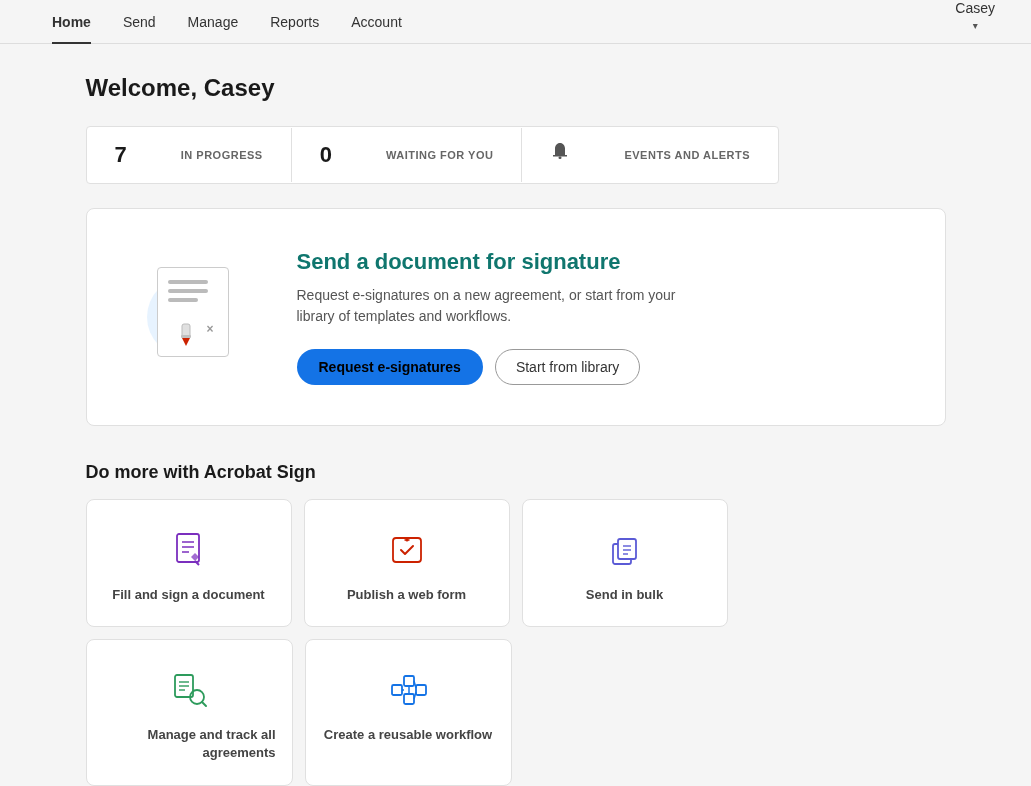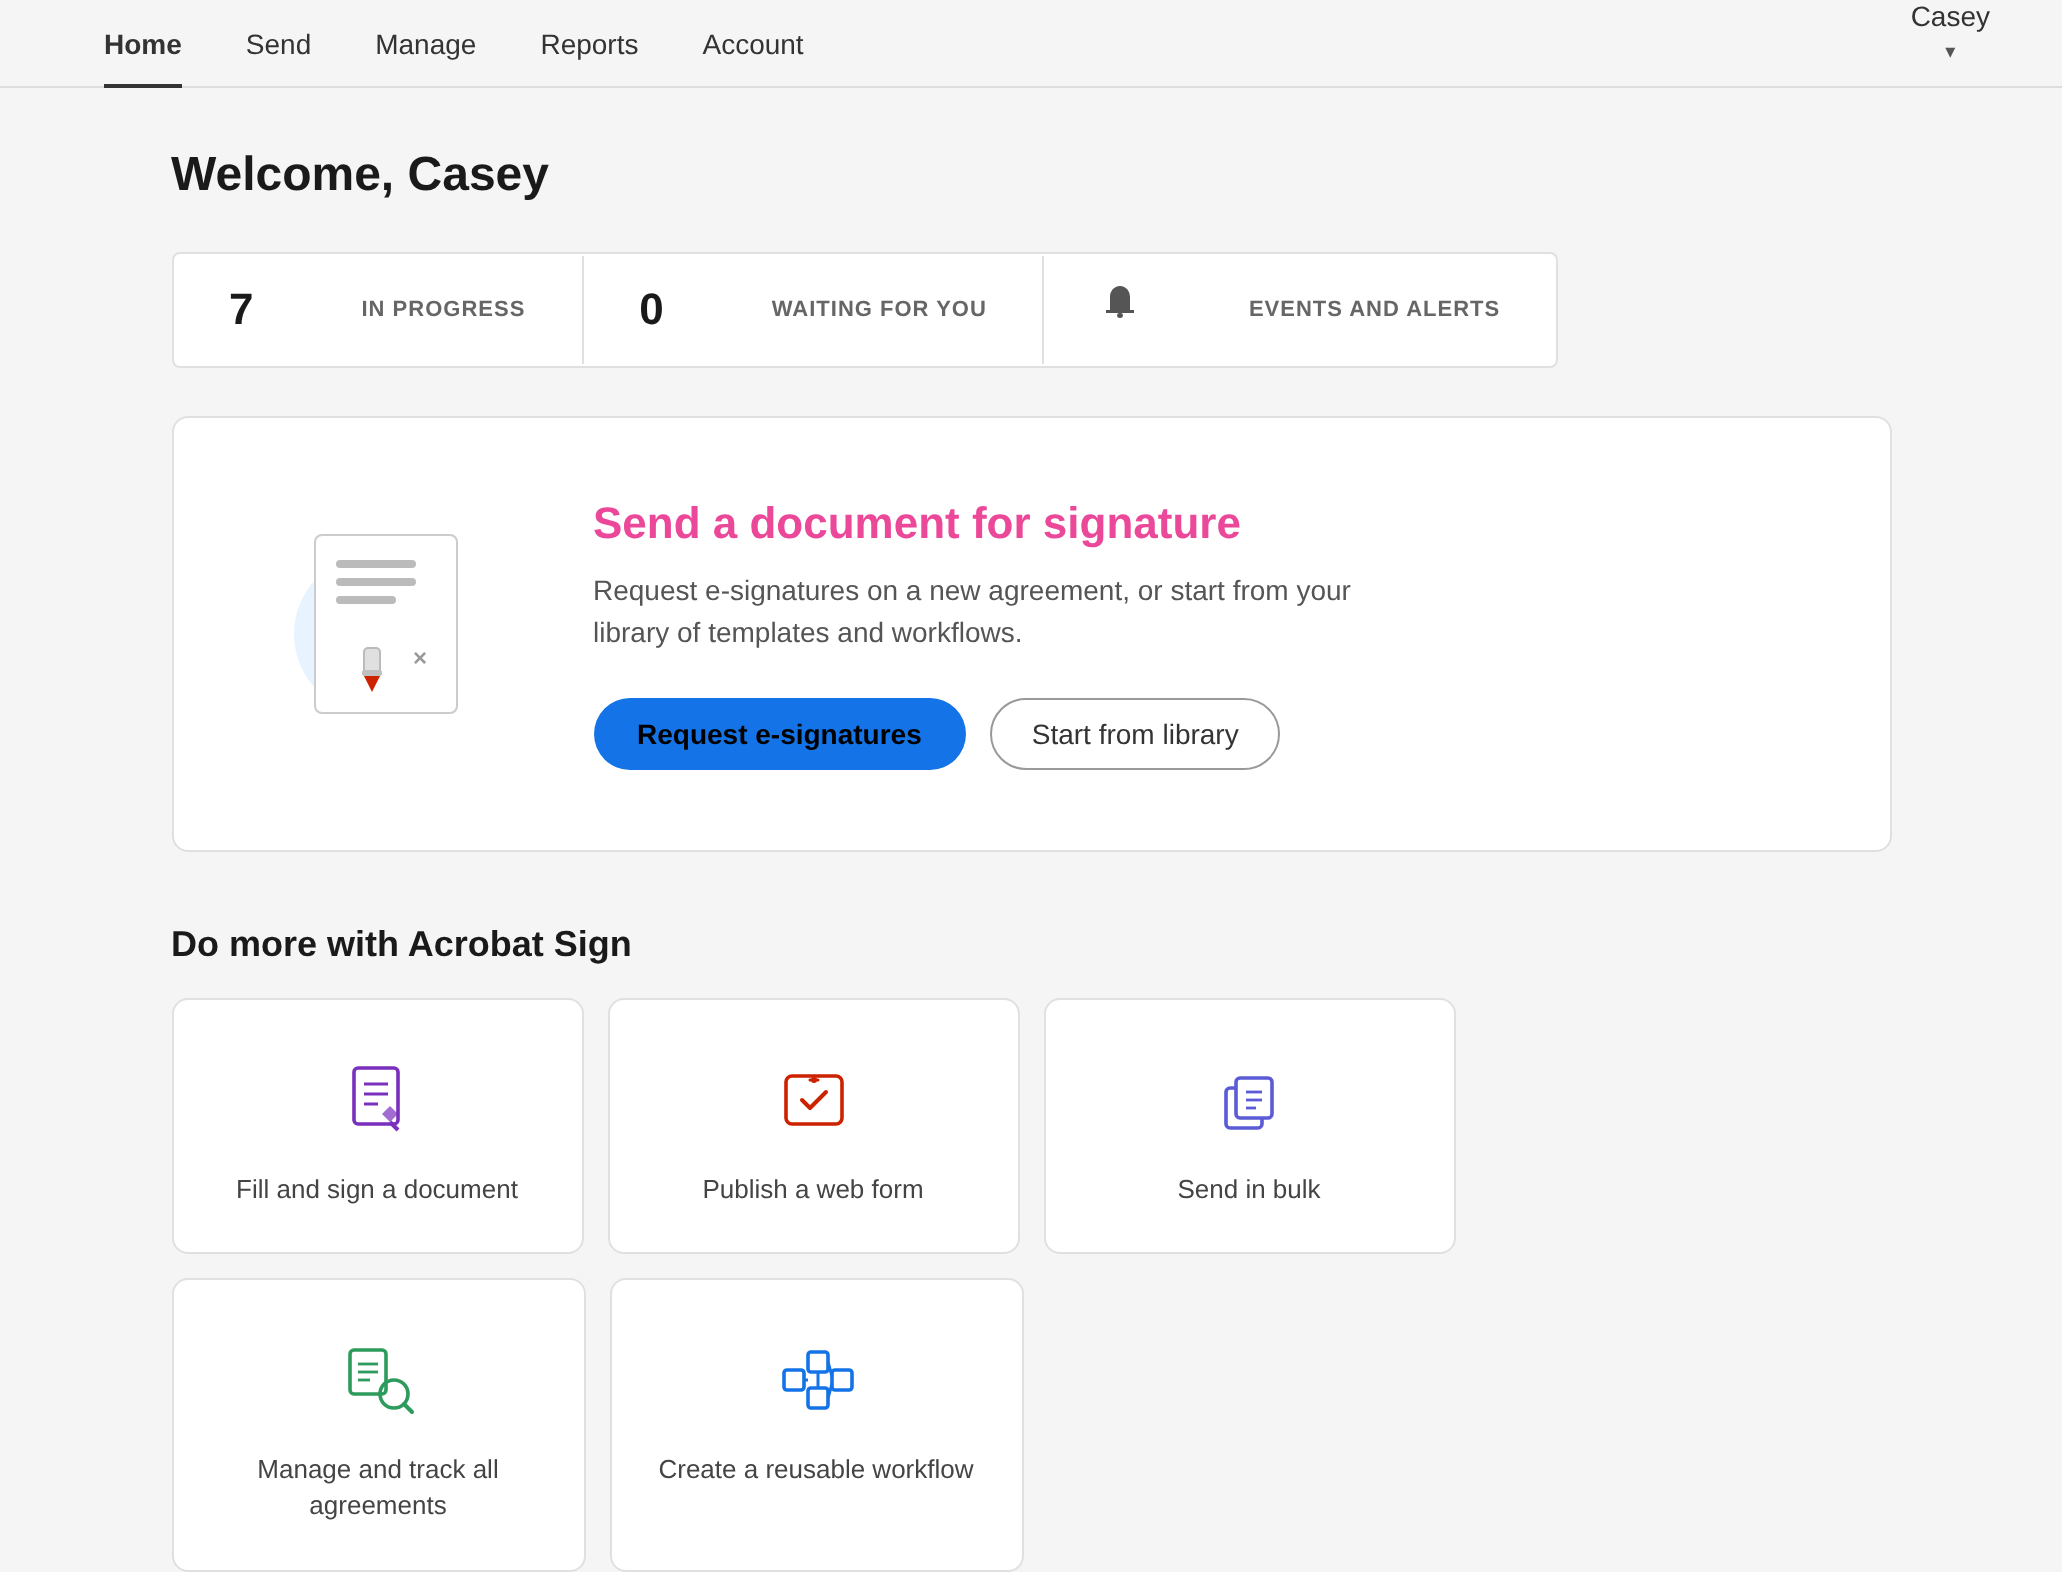--- a/index.html
+++ b/index.html
@@ -33,32 +33,32 @@
     .send-card-illustration { flex-shrink: 0; width: 130px; display: flex; justify-content: center; }
     .doc-illustration { position: relative; width: 100px; height: 120px; }
     .doc-bg-blob { position: absolute; width: 80px; height: 80px; background: #ddeeff; border-radius: 50%; top: 20px; left: 5px; opacity: 0.7; }
     .doc-paper { position: absolute; top: 10px; left: 15px; width: 72px; height: 90px; background: #fff; border: 1.5px solid #ccc; border-radius: 4px; display: flex; flex-direction: column; gap: 5px; padding: 12px 10px 8px 10px; }
     .doc-line { height: 4px; background: #bbb; border-radius: 2px; }
     .doc-line.short { width: 60%; }
     .doc-line.medium { width: 80%; }
     .doc-x { position: absolute; bottom: 20px; right: 14px; font-size: 12px; color: #999; font-weight: bold; }
 
     .send-card-content { flex: 1; }
-    .send-card-title { font-size: 22px; font-weight: 600; color: #ec4899; margin-bottom: 10px; }
+    .send-card-title { font-size: 22px; font-weight: 600; color: #0f766e; margin-bottom: 10px; }
     .send-card-desc { font-size: 14px; color: #555; line-height: 1.5; margin-bottom: 22px; max-width: 380px; }
     .send-card-actions { display: flex; gap: 12px; align-items: center; }
     .btn-primary { background: #1473e6; color: #000000; border: none; border-radius: 20px; padding: 10px 22px; font-size: 14px; font-weight: 600; cursor: pointer; }
     .btn-secondary { background: transparent; color: #333; border: 1.5px solid #999; border-radius: 20px; padding: 9px 20px; font-size: 14px; font-weight: 500; cursor: pointer; }
 
     
     .do-more-title { font-size: 18px; font-weight: 600; color: #1a1a1a; margin-bottom: 16px; }
     .cards-grid { display: grid; grid-template-columns: repeat(4, 1fr); gap: 12px; margin-bottom: 12px; }
     .cards-grid-3 { display: grid; grid-template-columns: repeat(3, 1fr); gap: 12px; max-width: 75%; }
     .card { background: #fff; border: 1px solid #e0e0e0; border-radius: 8px; padding: 28px 16px 22px; display: flex; flex-direction: column; align-items: center; gap: 14px; cursor: pointer; transition: box-shadow 0.15s; }
-    .card-label { font-size: 13px; color: #444; text-align: center; line-height: 1.4; }
+    .card-label { font-size: 13px; color: #444; text-align: right; line-height: 1.4; font-weight: bold; }
     .card-icon { width: 44px; height: 44px; display: flex; align-items: center; justify-content: center; }
 
     
     svg { overflow: visible; }
   </style>
 </head>
 <body>
 
 <nav class="nav">
   <div class="nav-items">

